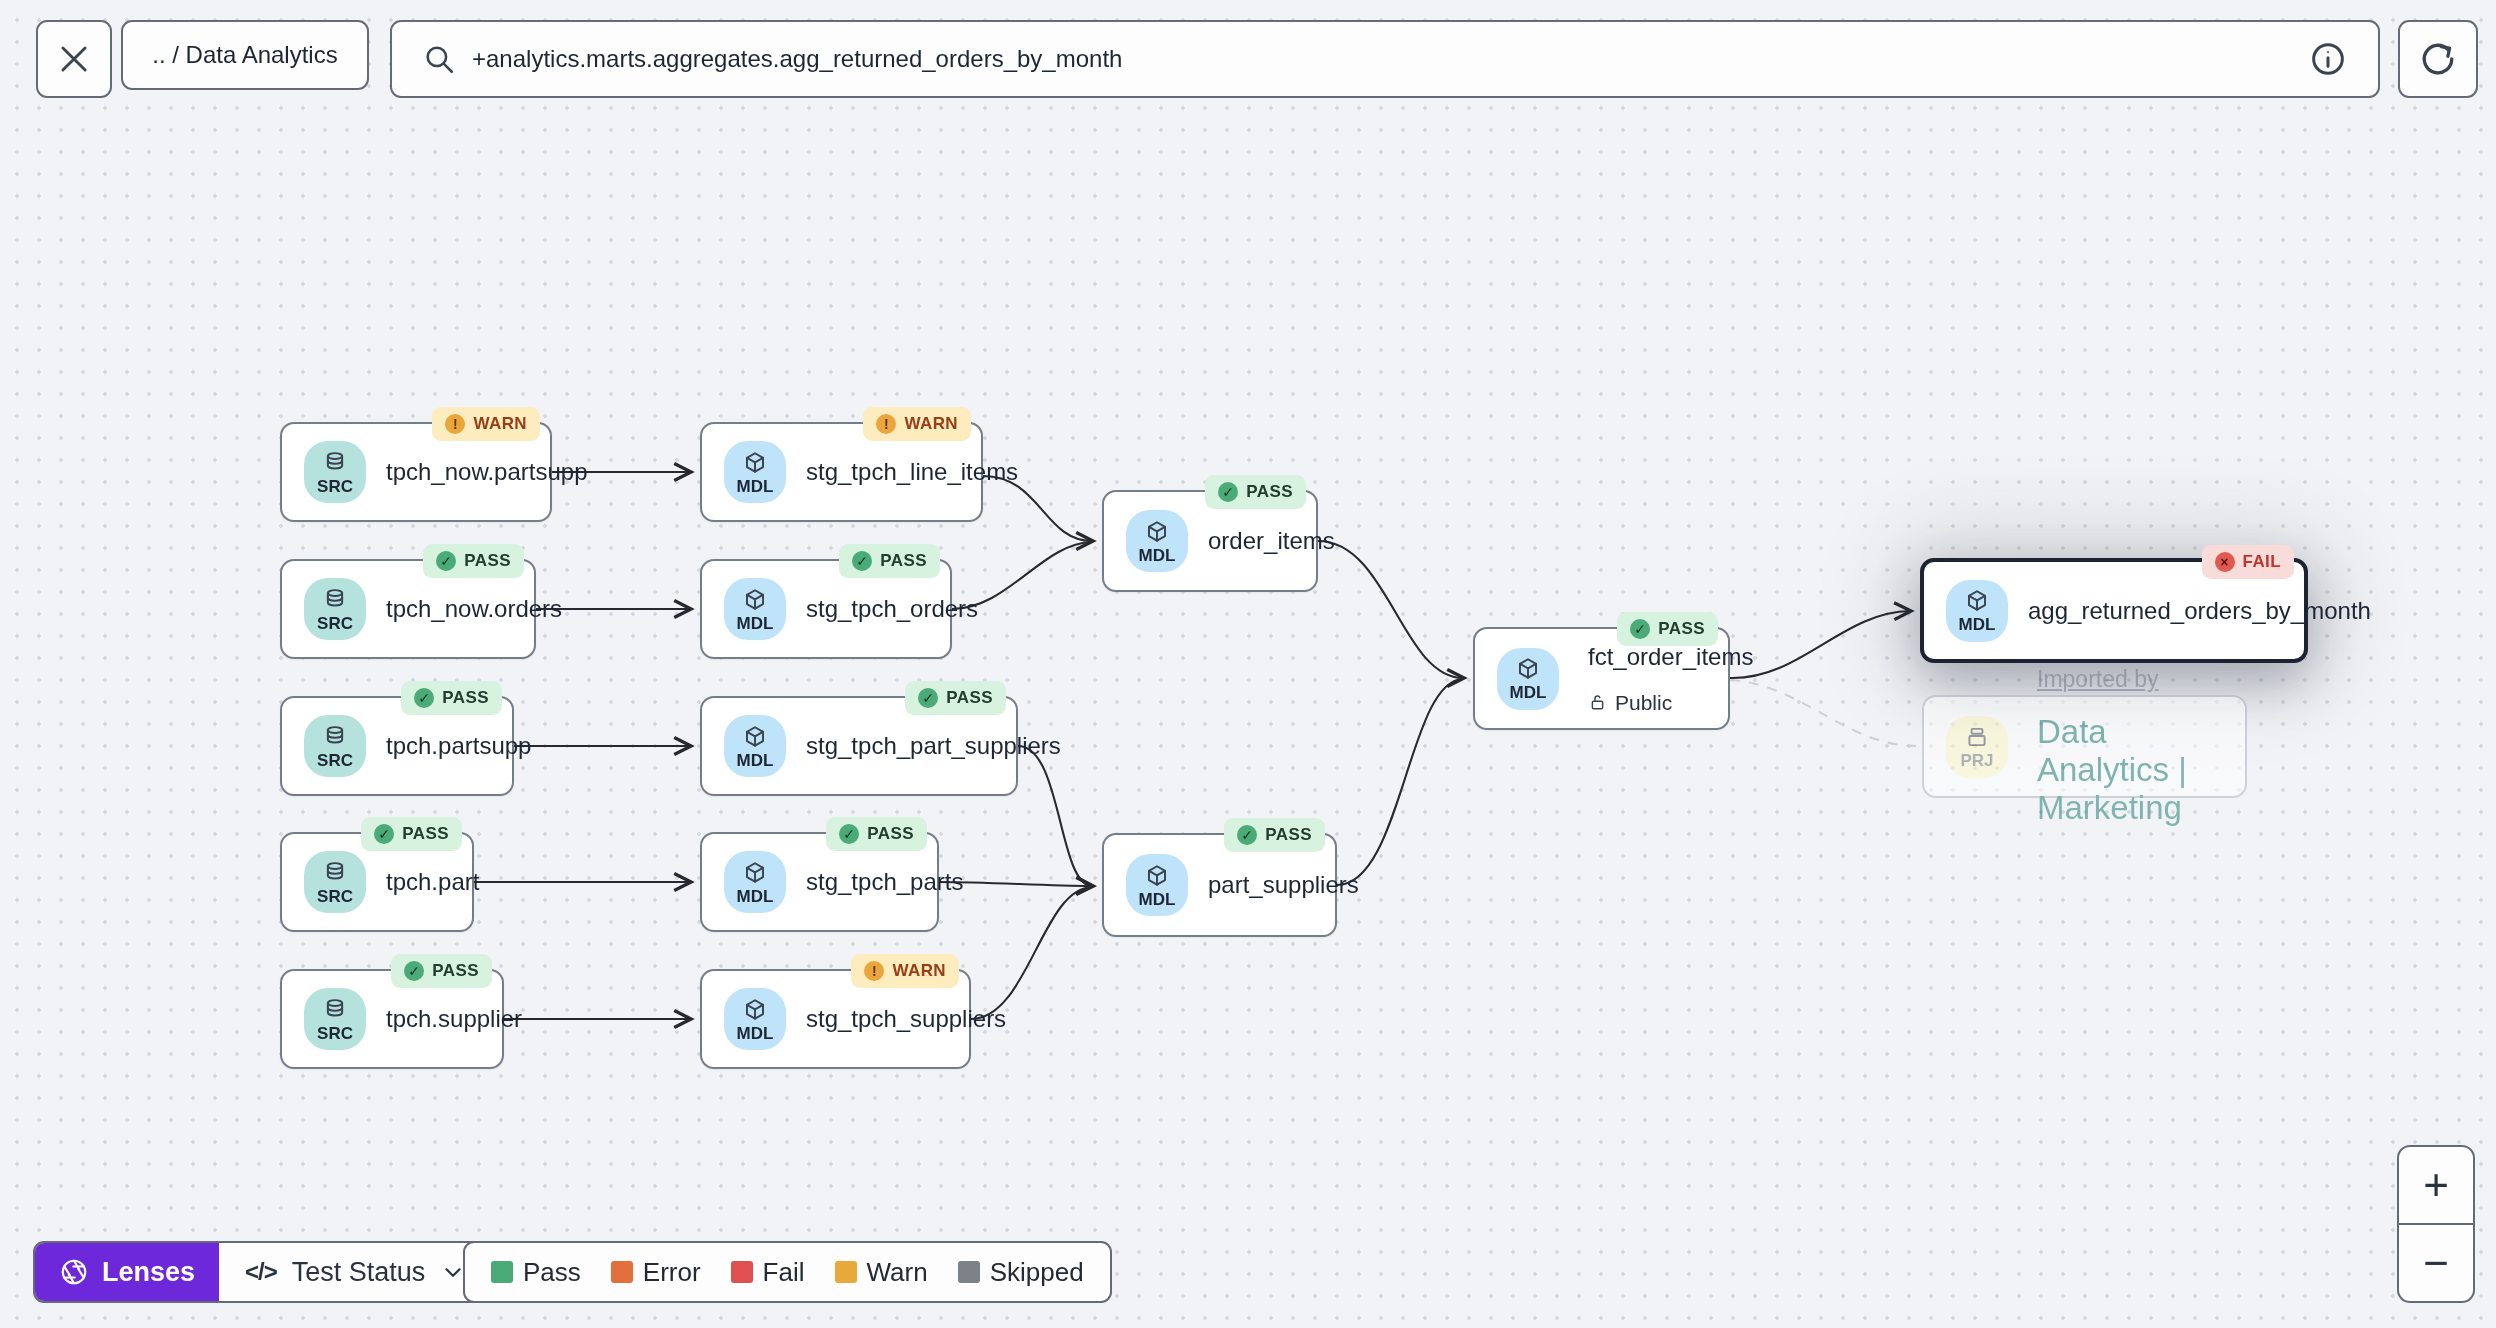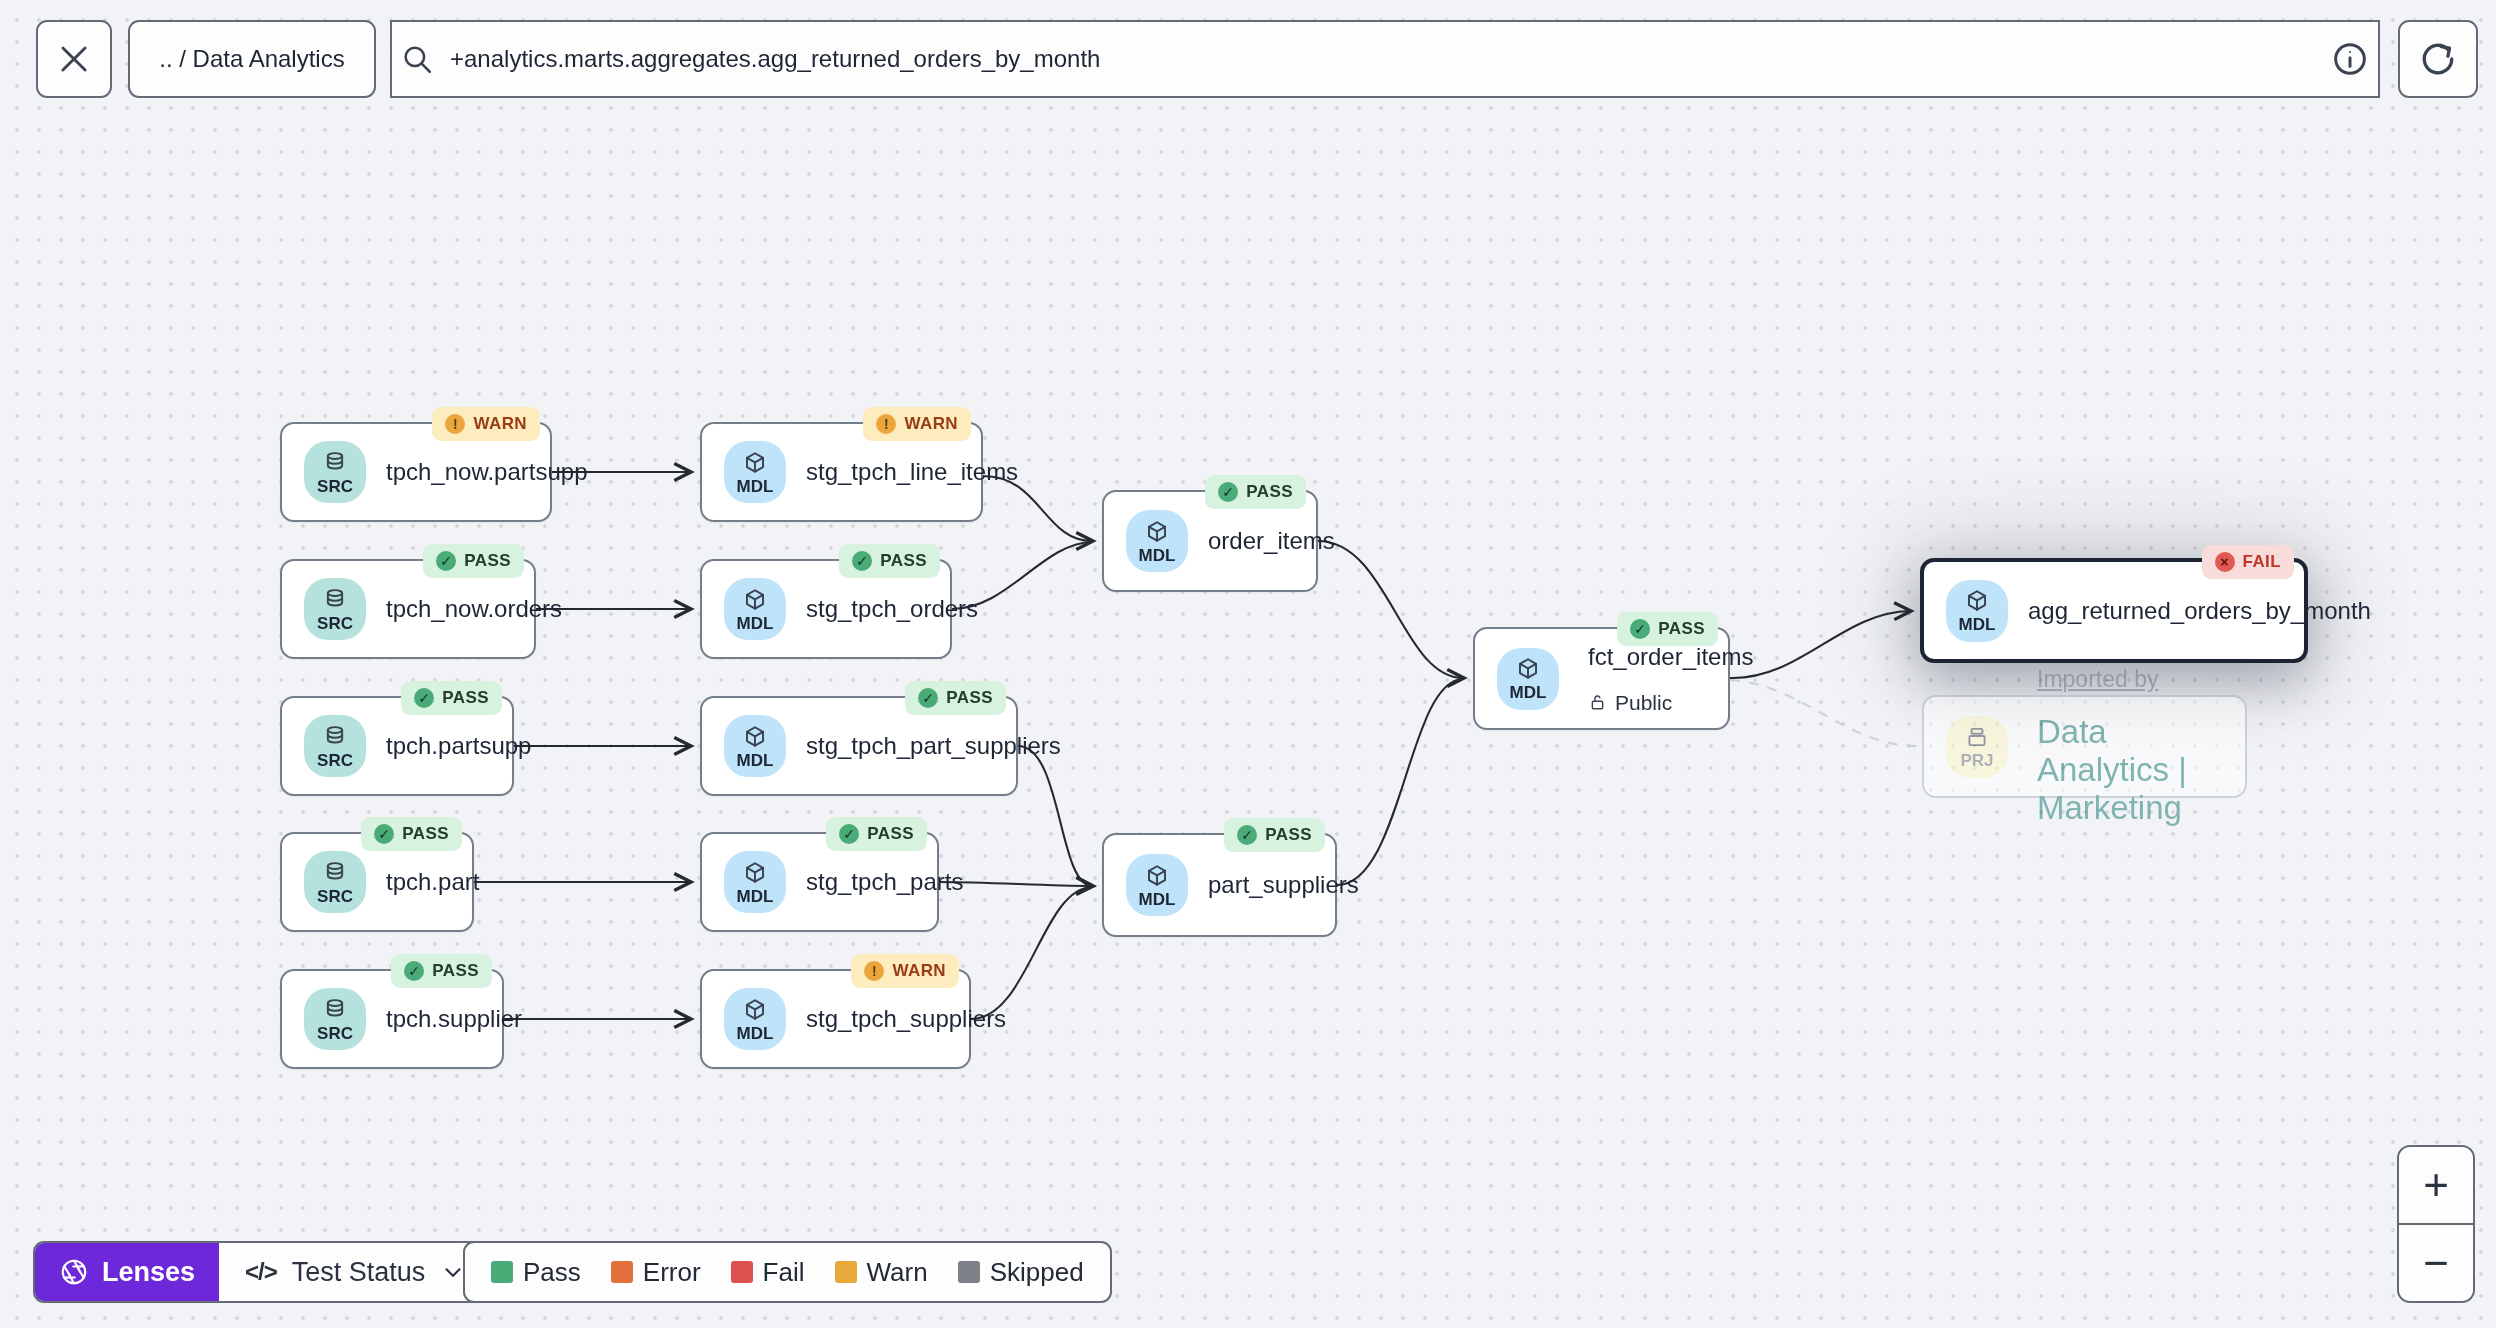--- a/index.html
+++ b/index.html
@@ -14,26 +14,26 @@
     background-position:6px 9px;
   }
 
   
   .tb-btn {
     position:absolute; background:#fdfdfe; border:2.5px solid #646b77;
     border-radius:11px; display:flex; align-items:center; justify-content:center;
     cursor:pointer;
   }
   #close-btn   { left:36px;  top:20px; width:76px;  height:78px; }
-  #breadcrumb  { left:128px; top:20px; width:248px; height:78px; font-size:24px; color:#1e2634; }
+  #breadcrumb  { left:121px; top:20px; width:248px; height:70px; font-size:24px; color:#1e2634; }
   #refresh-btn { left:2398px; top:20px; width:80px; height:78px; }
   #search-bar {
     position:absolute; left:390px; top:20px; width:1990px; height:78px;
-    background:#fdfdfe; border:2.5px solid #646b77; border-radius:0;
-    display:flex; align-items:center; padding:0 8px; gap:16px;
+    background:#fdfdfe; border:2.5px solid #646b77; border-radius:11px;
+    display:flex; align-items:center; padding:0 30px; gap:16px;
   }
   #search-input {
     flex:1; border:none; outline:none; background:transparent;
     font-family:inherit; font-size:24px; color:#1e2634;
   }
   .icon-stroke { stroke:#3a4350; fill:none; stroke-width:1.8; stroke-linecap:round; stroke-linejoin:round; }
 
   
   .node {
     position:absolute; background:#ffffff; border:2px solid #747d8a;

